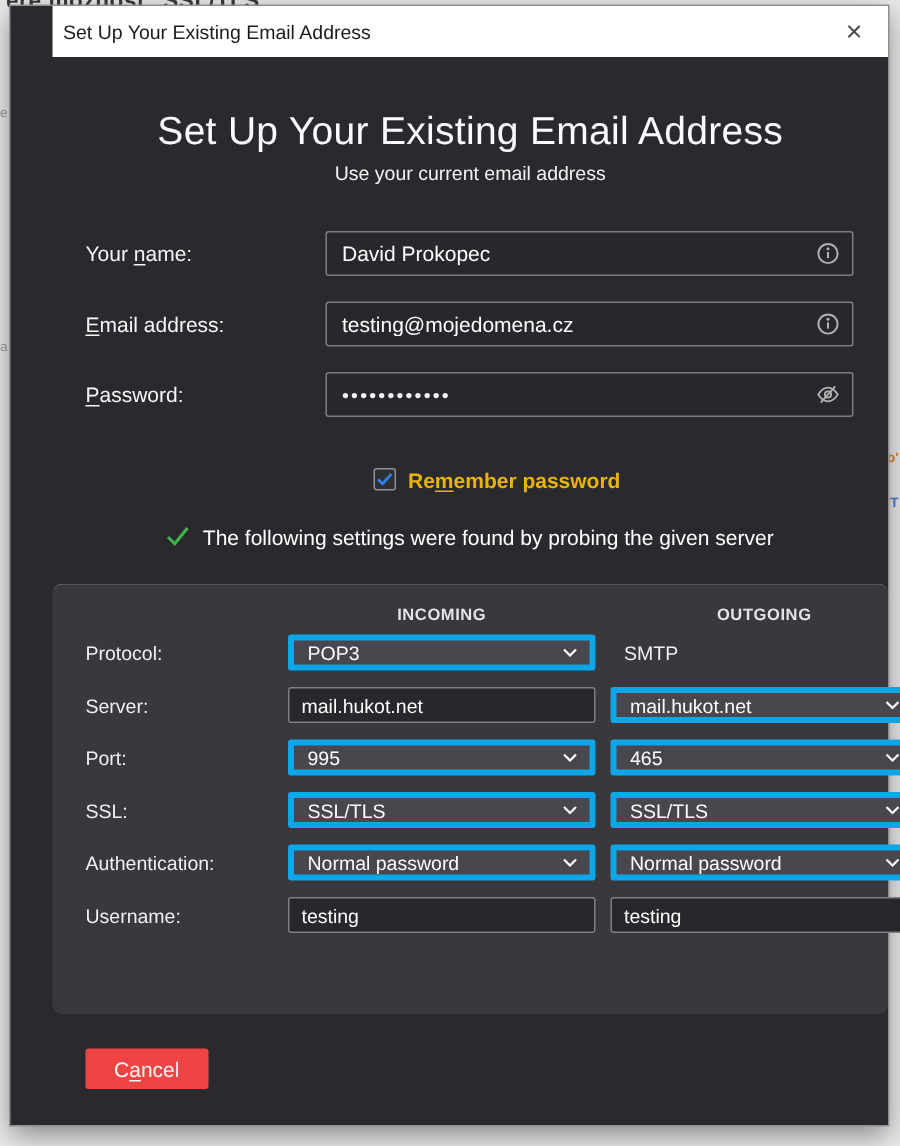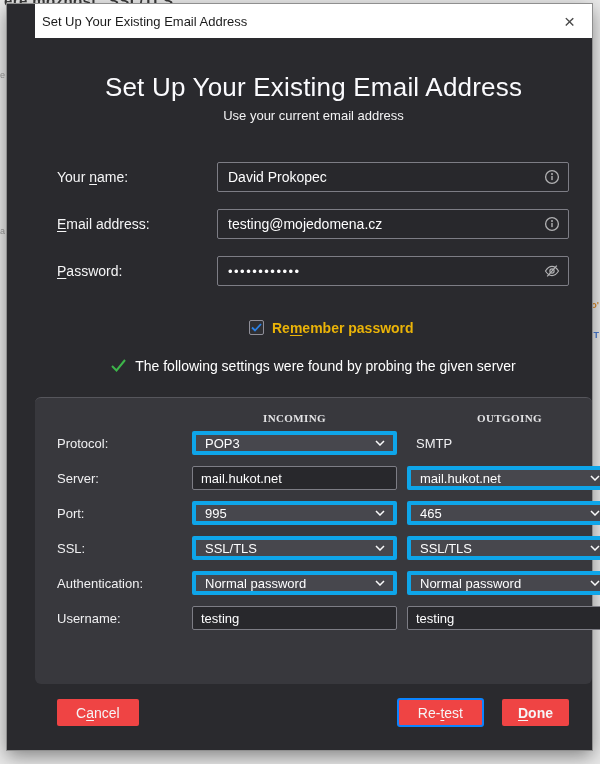--- a/index.html
+++ b/index.html
@@ -52,21 +52,21 @@
     font-size:26px;font-weight:300;line-height:34px;color:#fbfbfe;
     letter-spacing:.2px;
   }
   .subtitle{margin-top:4px;text-align:center;font-size:13px;line-height:16px;color:#f3f3f4;}
 
   
   .frow{
     display:flex;align-items:center;
     padding:0 23px 0 22px;margin-bottom:17px;height:30px;
   }
-  .frow.first{margin-top:38px;}
+  .frow.first{margin-top:30px;}
   .flabel{width:160px;font-size:14px;color:#f5f5f6;}
   .fctrl{position:relative;flex:1;height:30px;}
   .fctrl input{
     width:100%;height:30px;
     background:#28282c;border:1px solid #7d7d85;border-radius:2px;
     color:#fdfdfe;font-size:14px;font-family:"Liberation Sans",sans-serif;
     padding:0 34px 0 10px;outline:none;
   }
   .fctrl input.pw{letter-spacing:1.5px;font-size:13px;}
   .fctrl .trail-icon{
@@ -91,21 +91,21 @@
   .panel{
     margin-top:23px;background:#38383d;border-top:1px solid #56565c;
     border-radius:6px;height:287px;padding-top:12px;
   }
   .p-grid{
     display:grid;grid-template-columns:125px 205px 205px;column-gap:10px;
     align-items:center;padding:0 18px 0 22px;
   }
   .p-headers{height:15px;}
   .p-head{
-    text-align:center;font-size:11px;font-weight:700;letter-spacing:.4px;color:#e4e4e6;font-family:Liberation Serif, serif;
+    text-align:center;font-size:11px;font-weight:700;letter-spacing:.4px;color:#e4e4e6;
   }
   .p-row{margin-top:11px;height:24px;}
   .p-row.firstrow{margin-top:6px;}
   .p-label{font-size:13px;color:#f0f0f2;}
   .tb-input{
     width:100%;height:24px;background:#28282c;border:1px solid #7d7d85;border-radius:2px;
     color:#fdfdfe;font-size:13px;font-family:"Liberation Sans",sans-serif;
     padding:0 8px;outline:none;
   }
   .tb-select{
@@ -293,20 +293,16 @@
       <div class="p-grid p-row">
         <span class="p-label">Username:</span>
         <input class="tb-input" value="testing" style="">
         <input class="tb-input" value="testing" style="">
       </div>
 
     </div>
 
     <div class="footer">
       <button class="btn"><span>C</span><span class="ak">a</span><span>ncel</span></button>
-      <div class="btn-right">
-        <button class="btn focus-ring"><span>Re-</span><span class="ak">t</span><span>est</span></button>
-        <button class="btn default"><span></span><span class="ak">D</span><span>one</span></button>
-      </div>
     </div>
 
   </div>
 </div>
 
 </body></html>

